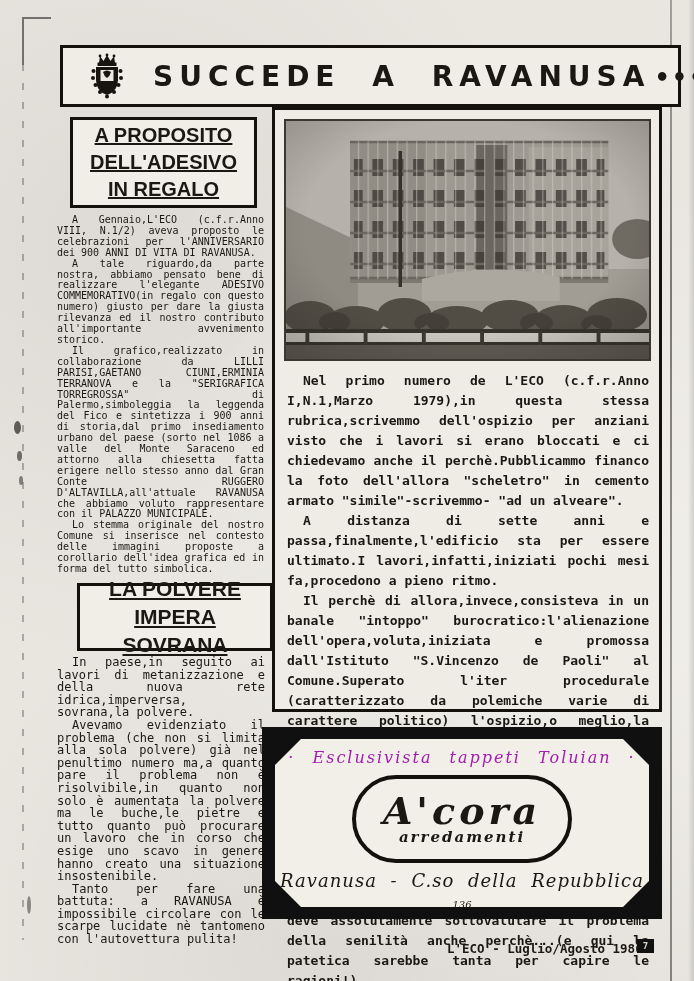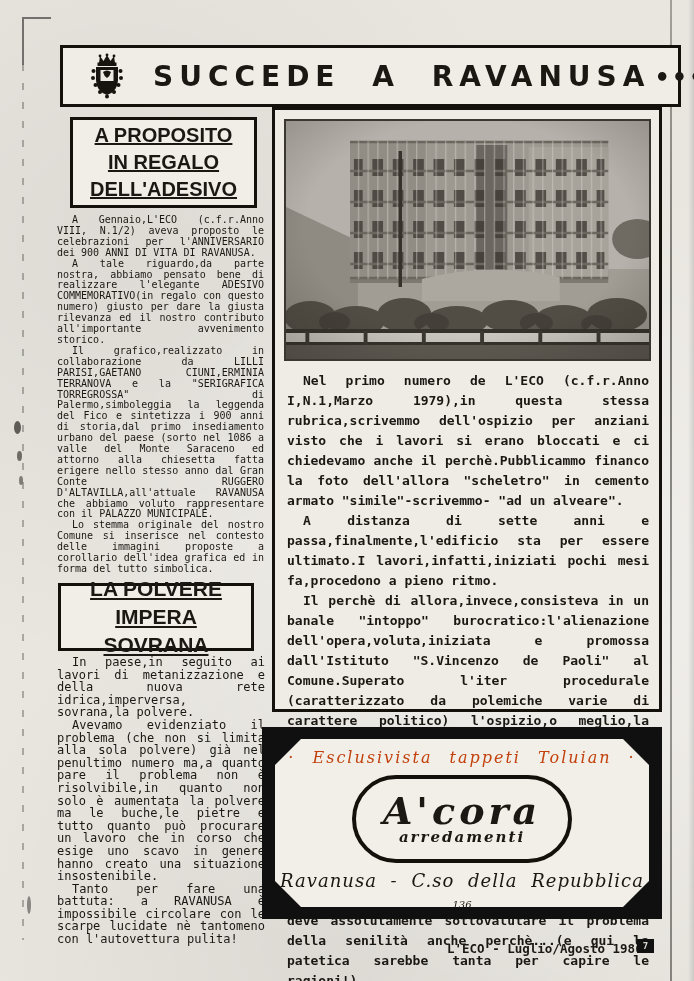--- a/index.html
+++ b/index.html
@@ -35,21 +35,21 @@
   .header-title{font-family:"DejaVu Sans",sans-serif;font-weight:bold;font-size:28px;
     letter-spacing:6px;word-spacing:16px;margin-left:26px;white-space:nowrap;}
   .header-suffix{font-family:"DejaVu Sans",sans-serif;font-weight:bold;font-size:24px;
     letter-spacing:2px;margin-left:4px;position:relative;top:2px;}
 
   
   .title-box{position:absolute;border:3px solid #14110d;background:#f1eee8;
     display:flex;flex-direction:column;justify-content:center;text-align:center;
     font-family:"Liberation Sans",sans-serif;font-weight:bold;text-decoration:underline;}
   .tb1{left:70px;top:117px;width:181px;height:85px;font-size:20px;line-height:27px;}
-  .tb2{left:58px;top:583px;width:190px;height:62px;font-size:21px;line-height:28px;}
+  .tb2{left:77px;top:583px;width:190px;height:62px;font-size:21px;line-height:28px;}
   .article{position:absolute;text-align:justify;font-weight:normal;}
   .article p{margin:0;text-indent:15px;}
   .a1{left:57px;top:215px;width:207px;font-size:10px;line-height:10.9px;}
   .a2{left:57px;top:656px;width:208px;font-size:12px;line-height:12.6px;}
 
   
   .right-box{position:absolute;left:272px;top:107px;width:390px;height:605px;
     border:3px solid #14110d;background:#efece6;box-sizing:border-box;}
   .photo-frame{margin:9px 8px 0 9px;height:238px;background:#b5b1aa;
     border:2px solid #3a3630;position:relative;overflow:hidden;
@@ -59,21 +59,21 @@
     font-weight:bold;text-align:justify;}
   .right-text p{margin:0;text-indent:16px;}
 
   
   .ad-box{position:absolute;left:262px;top:727px;width:400px;height:192px;background:#101010;
     display:flex;align-items:center;justify-content:center;}
   .ad-inner{width:374px;height:168px;background:#f2efe8;text-align:center;position:relative;
     clip-path:polygon(26px 0,calc(100% - 26px) 0,100% 26px,100% calc(100% - 26px),
       calc(100% - 26px) 100%,26px 100%,0 calc(100% - 26px),0 26px);}
   .ad-tagline{margin-top:9px;font-family:"DejaVu Serif",serif;font-style:italic;
-    font-size:16px;letter-spacing:2px;word-spacing:10px;color:#c2410c;}
+    font-size:16px;letter-spacing:2px;word-spacing:10px;color:#a21caf;}
   .ad-stadium{margin:8px auto 0;width:212px;height:80px;border:4px solid #14110d;
     border-radius:46px;display:flex;flex-direction:column;align-items:center;justify-content:center;}
   .ad-brand{font-family:"DejaVu Serif",serif;font-weight:bold;font-style:italic;
     font-size:38px;line-height:38px;letter-spacing:4px;}
   .ad-brand-sub{font-family:"DejaVu Serif",serif;font-weight:bold;font-style:italic;
     font-size:15px;letter-spacing:2px;margin-top:-2px;}
   .ad-address{margin-top:7px;font-family:"DejaVu Serif",serif;font-style:italic;
     font-size:18px;letter-spacing:1px;word-spacing:7px;}
   .ad-address-no{font-size:10px;letter-spacing:0;}
 
@@ -115,22 +115,22 @@
     </g>
     <rect x="13.5" y="18" width="13" height="11" fill="#ece9e3"></rect>
     <path d="M16,20 q4,-3 8,0 q-1,4 -4,6 q-3,-2 -4,-6 Z" fill="#17140f"></path>
   </svg>
   <span class="header-title">SUCCEDE A RAVANUSA</span>
   <span class="header-suffix">•••</span>
 </div>
 
 <div class="title-box tb1">
   <span>A PROPOSITO</span>
+  <span>DELL'ADESIVO</span>
   <span>IN REGALO</span>
-  <span>DELL'ADESIVO</span>
 </div>
 <div class="article a1">
   <p>A Gennaio,L'ECO (c.f.r.Anno VIII, N.1/2) aveva proposto le celebrazioni per l'ANNIVERSARIO dei 900 ANNI DI VITA DI RAVANUSA.</p>
   <p>A tale riguardo,da parte nostra, abbiamo pensato bene di realizzare l'elegante ADESIVO COMMEMORATIVO(in regalo con questo numero) giusto per dare la giusta rilevanza ed il nostro contributo all'importante avvenimento storico.</p>
   <p>Il grafico,realizzato in collaborazione da LILLI PARISI,GAETANO CIUNI,ERMINIA TERRANOVA e la "SERIGRAFICA TORREGROSSA" di Palermo,simboleggia la leggenda del Fico e sintetizza i 900 anni di storia,dal primo insediamento urbano del paese (sorto nel 1086 a valle del Monte Saraceno ed attorno alla chiesetta fatta erigere nello stesso anno dal Gran Conte RUGGERO D'ALTAVILLA,all'attuale RAVANUSA che abbiamo voluto rappresentare con il PALAZZO MUNICIPALE.</p>
   <p>Lo stemma originale del nostro Comune si inserisce nel contesto delle immagini proposte a corollario dell'idea grafica ed in forma del tutto simbolica.</p>
 </div>
 
 <div class="title-box tb2">
   <span>LA POLVERE</span>

